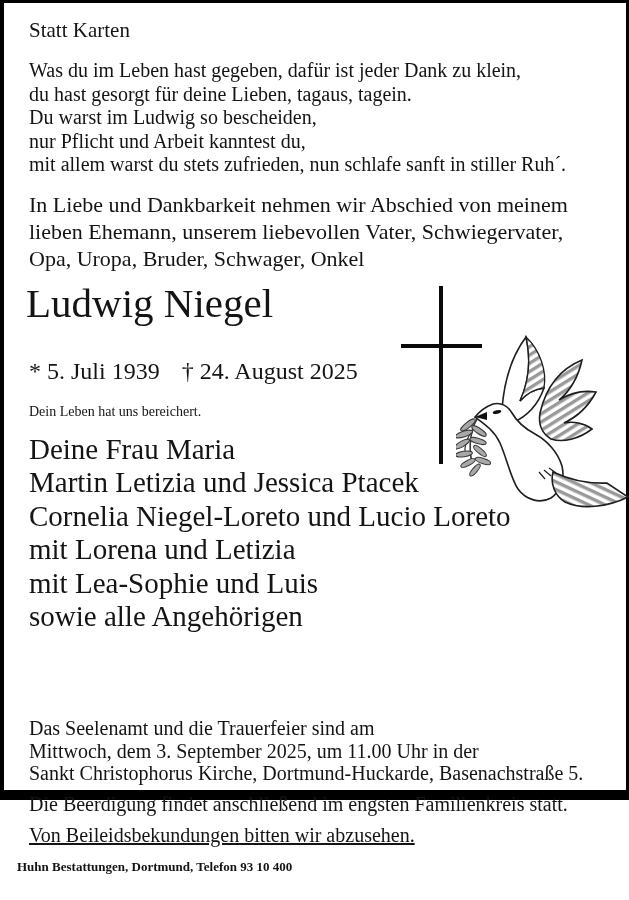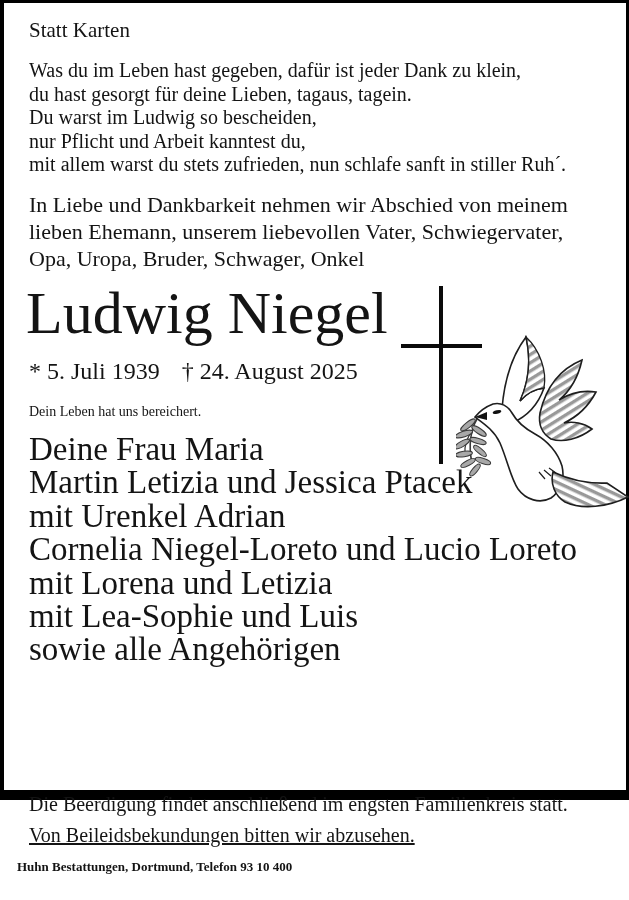--- a/index.html
+++ b/index.html
@@ -19,25 +19,25 @@
     border-top: 3px solid #000;
     border-right: 3px solid #000;
     border-bottom: 10px solid #000;
     padding-left: 48px;
   }
   .abs { position: absolute; white-space: nowrap; }
 
   .header-line   { left: 25px; top: 15px;  font-size: 21px; }
   .poem          { left: 25px; top: 56px;  font-size: 20px; line-height: 23.6px; }
   .intro         { left: 25px; top: 180px; font-size: 22px; line-height: 27px; margin-top: 8px; }
-  .deceased-name { left: 22px; top: 280px; font-size: 60px; line-height: 1; }
+  .deceased-name { left: 22px; top: 280px; font-size: 41px; line-height: 1; }
   .dates         { left: 25px; top: 355px; font-size: 24px; }
   .dates .death-date { margin-left: 22px; }
   .tribute       { left: 25px; top: 401px; font-size: 14px; }
-  .mourners      { left: 25px; top: 430px; font-size: 33px; line-height: 33.4px; }
+  .mourners      { left: 25px; top: 430px; font-size: 29px; line-height: 33.4px; }
   .service       { left: 25px; top: 714px; font-size: 20px; line-height: 22.6px; }
   .burial        { left: 25px; top: 790px; font-size: 20px; }
   .condolence    { left: 25px; top: 821px; font-size: 20px; text-decoration: underline; }
   .funeral-home  { left: 13px; top: 856px; font-size: 13px; font-weight: bold; }
 
   .cross-v { position: absolute; left: 435px; top: 283px; width: 4px;  height: 178px; background: #0a0a0a; }
   .cross-h { position: absolute; left: 397px; top: 341px; width: 81px; height: 4px;   background: #0a0a0a; }
 
   .dove-wrap { position: absolute; left: 452px; top: 330px; width: 176px; height: 180px; }
   .dove-wrap svg { display: block; width: 100%; height: 100%; }
@@ -70,21 +70,20 @@
 
   <div class="abs dates">
     <span class="birth-date">* 5. Juli 1939</span><span class="death-date">† 24. August 2025</span>
   </div>
 
   <div class="abs tribute">Dein Leben hat uns bereichert.</div>
 
   <div class="abs mourners">
     <div>Deine Frau Maria</div>
     <div>Martin Letizia und Jessica Ptacek</div>
-    <div>mit Urenkel Adrian</div>
     <div>Cornelia Niegel-Loreto und Lucio Loreto</div>
     <div>mit Lorena und Letizia</div>
     <div>mit Lea-Sophie und Luis</div>
     <div>sowie alle Angehörigen</div>
   </div>
 
   <div class="dove-wrap">
     <svg viewBox="0 0 176 180" xmlns="http://www.w3.org/2000/svg">
       <defs>
         <pattern id="wingStripes" width="7" height="7" patternUnits="userSpaceOnUse" patternTransform="rotate(58)">
@@ -131,20 +130,25 @@
       <path d="M19,84 L31,79 L31,87 Z" fill="#111111"></path>
       <ellipse cx="41" cy="79" rx="4.4" ry="1.7" fill="#111111" transform="rotate(-14 41 79)"></ellipse>
 
       <path d="M83,139 l6,7 M88,137 l7,6 M93,135 l7,5" stroke="#1e1e1e" stroke-width="1.2" fill="none"></path>
 
       <path d="M97,139 C112,146 131,151 151,150 L172,164
                C152,174 126,177 109,169 C99,163 94,151 97,139 Z" fill="url(#tailStripes)" stroke="#1e1e1e" stroke-width="1.6"></path>
     </svg>
   </div>
 
+  <div class="abs service">
+    <div>Das Seelenamt und die Trauerfeier sind am</div>
+    <div>Mittwoch, dem 3. September 2025, um 11.00 Uhr in der</div>
+    <div>Sankt Christophorus Kirche, Dortmund-Huckarde, Basenachstraße 5.</div>
+  </div>
 
   <div class="abs burial">Die Beerdigung findet anschließend im engsten Familienkreis statt.</div>
 
   <div class="abs condolence">Von Beileidsbekundungen bitten wir abzusehen.</div>
 
   <div class="abs funeral-home">Huhn Bestattungen, Dortmund, Telefon 93 10 400</div>
 
 </div>
 
 </body></html>

